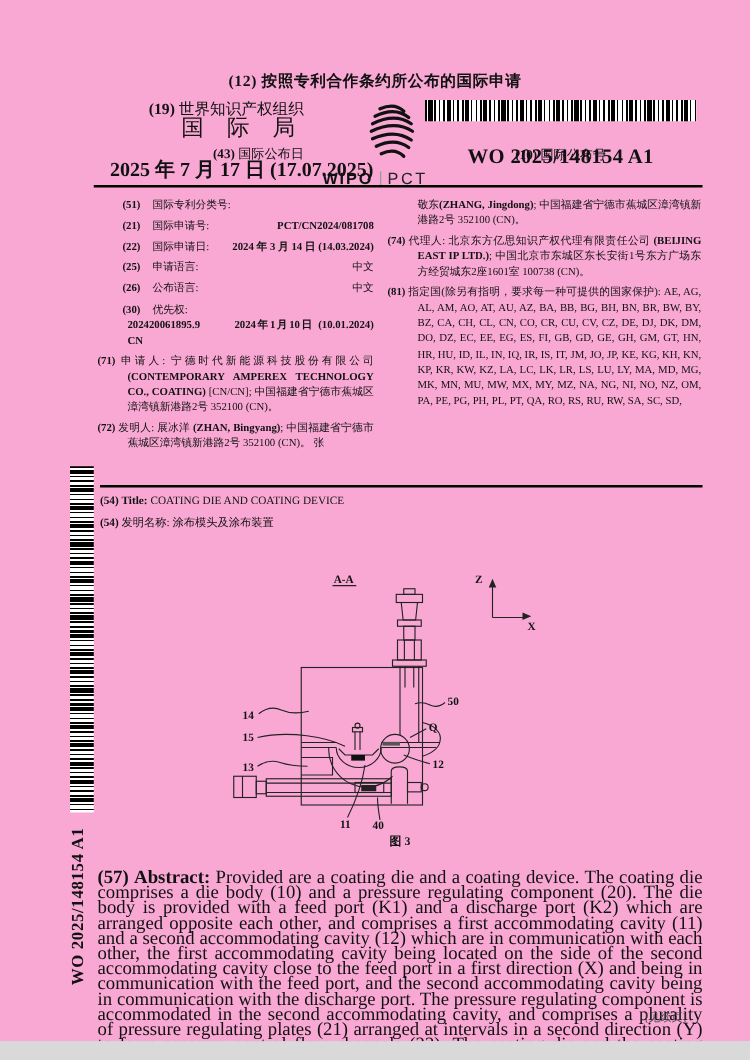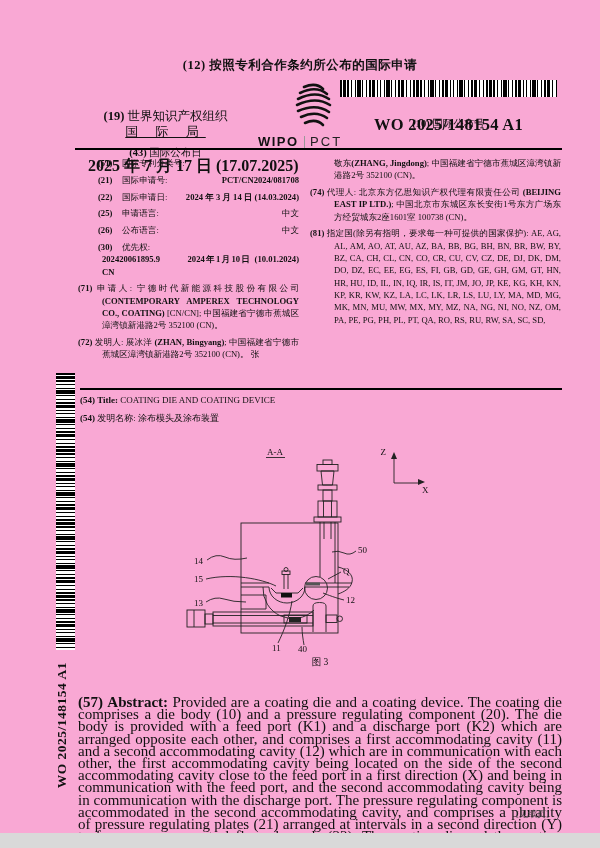--- a/index.html
+++ b/index.html
@@ -3,23 +3,23 @@
 <meta charset="utf-8">
 <style>
   html,body{margin:0;padding:0;background:#d9d9d9;}
   .page{
     position:relative;width:600px;height:833px;background:#f9a8d4;
     font-family:"Liberation Serif", serif;color:#111;overflow:hidden;
   }
   
   .hdr-pct{position:absolute;top:57px;left:0;width:100%;text-align:center;
     font-weight:bold;font-size:12.5px;letter-spacing:.5px;}
-  .hdr-left{position:absolute;left:88px;top:80px;width:155px;text-align:center;margin-top:29px;}
+  .hdr-left{position:absolute;left:88px;top:80px;width:155px;text-align:right;}
   .hdr-left .org{font-size:12.5px;line-height:15px;}
-  .hdr-left .bureau{font-size:13px;letter-spacing:7px;line-height:15px;text-decoration:underline;}
+  .hdr-left .bureau{font-size:18px;letter-spacing:7px;line-height:15px;}
   .hdr-left .pubdate-lbl{font-size:10.5px;margin-top:7px;line-height:13px;}
   .hdr-left .pubdate{font-size:16px;font-weight:bold;line-height:13px;white-space:nowrap;}
   .code-b{font-weight:bold;}
   .logo-box{position:absolute;left:252px;top:82px;width:96px;text-align:center;}
   .logo-text{display:flex;align-items:center;justify-content:center;gap:5px;
     font-family:"Liberation Sans", sans-serif;margin-top:2px;}
   .logo-text .wipo{font-weight:bold;font-size:13px;letter-spacing:1.5px;}
   .logo-text .pct{font-size:13px;letter-spacing:2px;color:#222;}
   .logo-sep{width:1.5px;height:12px;background:#999;}
   .barcode-top{position:absolute;left:340px;top:80px;width:217px;height:17px;
@@ -42,21 +42,21 @@
   .fblock{padding-left:24px;text-indent:-24px;margin:0 0 4.5px 0;}
   .fsub{padding-left:24px;margin:0 0 4.5px 0;}
   .fsub.ipc{font-weight:bold;font-style:italic;}
   .fsub.prio{font-weight:bold;white-space:pre-wrap;}
   .cont{padding-left:24px;margin:0 0 4.5px 0;text-indent:0;}
   .bseg{font-weight:bold;}
   
   .title-sec{position:absolute;left:80px;top:394px;width:482px;font-size:9px;line-height:12px;}
   .title-sec p{margin:0 0 6px 0;}
   
-  .fig{position:absolute;left:170px;top:443px;}
+  .fig{position:absolute;left:170px;top:454px;font-weight:bold;}
   .fig svg{display:block;}
   .fig text{font-family:"Liberation Serif", serif;fill:#111;}
   
   .abstract{position:absolute;left:78px;top:681px;width:484px;
     font-size:15px;line-height:12.2px;text-align:justify;}
   
   .barcode-side{position:absolute;left:56px;top:373px;width:19px;height:277px;
     background:repeating-linear-gradient(180deg,#000 0 1.6px,#fff 1.6px 2.6px,#000 2.6px 6px,
       #fff 6px 7.4px,#000 7.4px 8.6px,#fff 8.6px 11.2px,#000 11.2px 12.2px,#fff 12.2px 14.6px);}
   .side-pubno{position:absolute;left:47px;top:656px;width:30px;height:138px;

